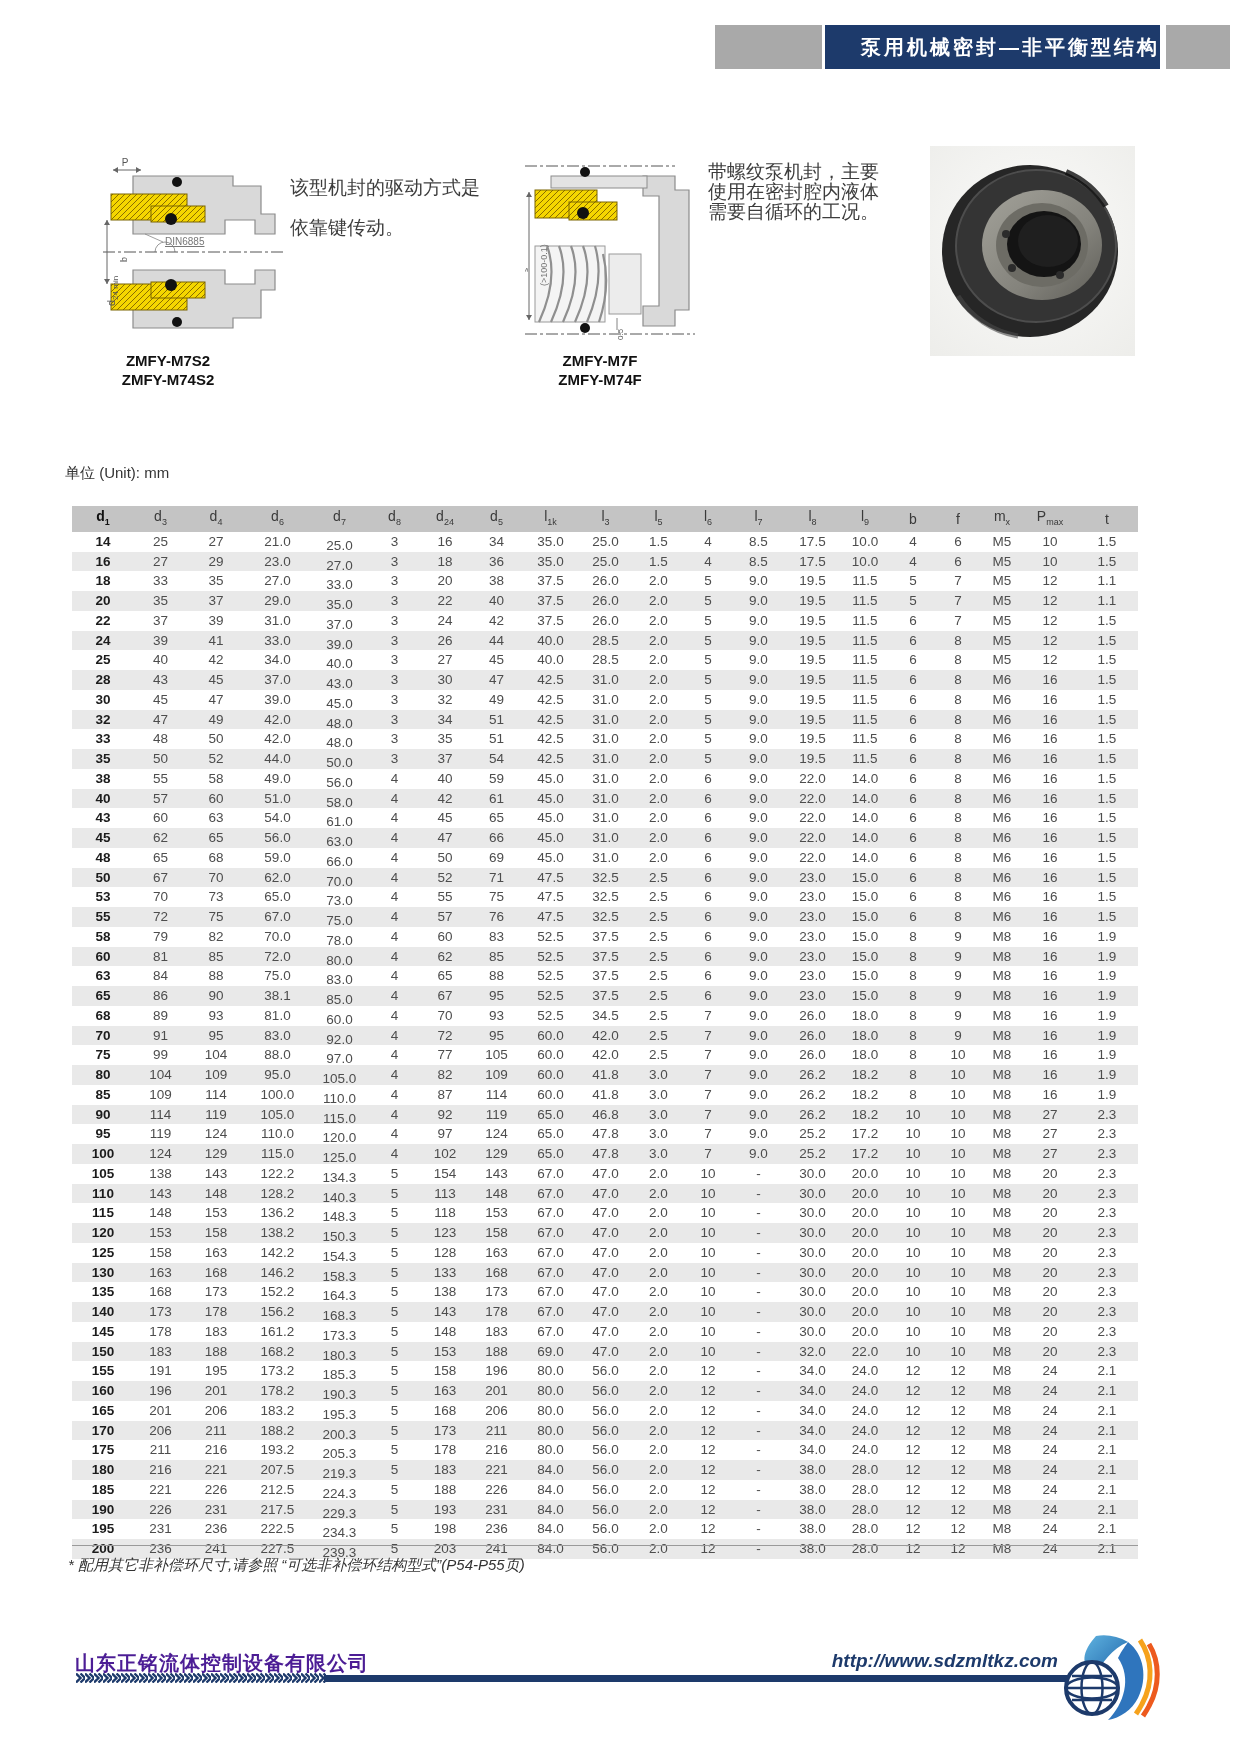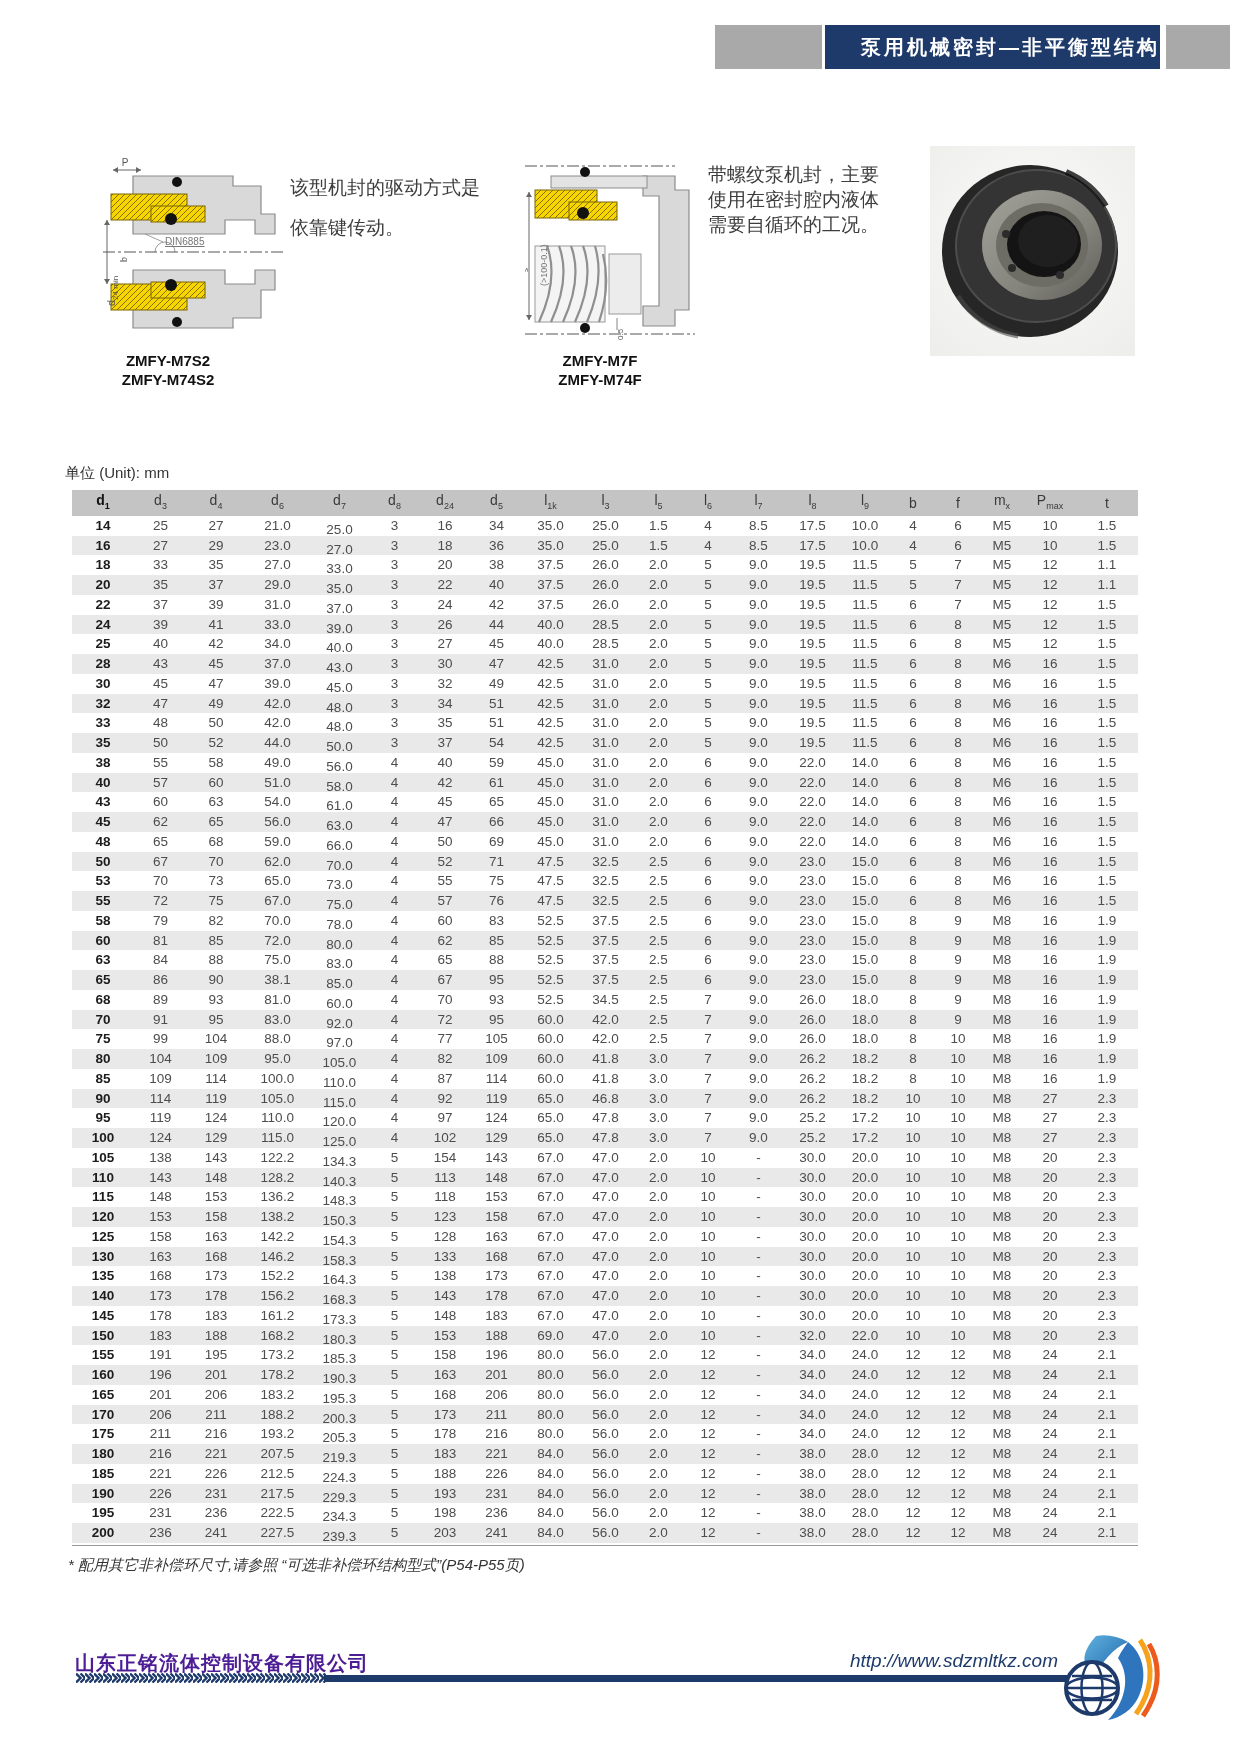--- a/index.html
+++ b/index.html
@@ -13,39 +13,39 @@
   .bar-title{color:#fff;font-size:20px;font-weight:bold;letter-spacing:3px;white-space:nowrap;}
 
   
   .caption{color:#3d3d3d;font-size:19px;}
   .model-label{font-size:15px;font-weight:bold;color:#111;text-align:center;line-height:19px;white-space:nowrap;}
 
   
   .unit{font-size:15px;color:#333;}
 
   
-  table.dim{border-collapse:collapse;table-layout:fixed;width:1066px;}
+  table.dim{border-collapse:collapse;table-layout:fixed;width:1066px;margin-top:16px;}
   table.dim th{height:20px;background:#c4c4c4;font-size:14px;font-weight:normal;color:#3a3a3a;
                text-align:center;padding:0;line-height:20px;}
   table.dim th.col-d1h{font-weight:bold;color:#111;}
   table.dim th sub{font-size:9px;}
   table.dim td{height:19.75px;padding:0;text-align:center;font-size:13.5px;color:#4d4d4d;line-height:19.75px;}
   table.dim tr.stripe td{background:#e9e9e9;}
   table.dim td.col-d1{font-weight:bold;color:#1c1c1c;}
   table.dim td.col-d7 span{position:relative;top:4px;display:inline-block;}
 
   .rule{background:#9a9a9a;height:1px;}
 
   .footnote-zh{font-size:15px;color:#333;font-style:italic;}
   .footnote-en{font-size:15px;color:#4a4a4a;}
 
   
   .company{font-size:20px;font-weight:bold;color:#4c1d95;letter-spacing:1px;white-space:nowrap;}
   .navy-line{background:#1d3a6b;}
-  .site-url{font-size:19px;font-weight:normal;font-style:italic;color:#1d3a6b;text-align:right;white-space:nowrap;}
+  .site-url{font-size:19px;font-weight:bold;font-style:italic;color:#1d3a6b;text-align:right;white-space:nowrap;}
 
   svg text{font-family:"Liberation Sans","DejaVu Sans",sans-serif;}
 </style>
 </head>
 <body>
 
 <div id="page">
 
   <div class="abs bar-gray" style="left:715px;top:25px;width:107px;height:44px;"></div>
   <div class="abs bar-blue" style="left:825px;top:25px;width:335px;height:44px;">
@@ -127,21 +127,21 @@
 
     <line x1="4" y1="34" x2="4" y2="162" stroke="#666" stroke-width="1"></line>
     <path d="M4,34 l-3,5 h6 z M4,162 l-3,-5 h6 z" fill="#666"></path>
     <text font-size="11" fill="#555" transform="rotate(-90 0 120)" x="0" y="120"><tspan>d</tspan><tspan dy="3" font-size="8">s</tspan><tspan dy="-3" font-size="8">-0.05</tspan></text>
     <text font-size="9" fill="#777" transform="rotate(-90 22 128)" x="22" y="128">(&gt;100-0.1)</text>
 
     <line x1="92" y1="160" x2="92" y2="172" stroke="#666" stroke-width="0.8"></line>
     <text font-size="8" fill="#555" transform="rotate(-90 98 182)" x="98" y="182">0.5</text>
   </svg>
 
-  <div class="abs caption" style="left:708px;top:162px;width:182px;line-height:25px;">带螺纹泵机封，主要使用在密封腔内液体需要自循环的工况。</div>
+  <div class="abs caption" style="left:708px;top:162px;width:182px;line-height:20px;">带螺纹泵机封，主要使用在密封腔内液体需要自循环的工况。</div>
 
   <div class="abs model-label" style="left:537px;top:351px;width:126px;">
     <div>ZMFY-M7F</div>
     <div>ZMFY-M74F</div>
   </div>
 
   <svg class="abs" style="left:930px;top:146px;" width="205" height="210" viewBox="0 0 205 210">
     <defs>
       <radialGradient id="photoBg" cx="50%" cy="45%" r="75%">
         <stop offset="0%" stop-color="#fbfbfa"></stop>

